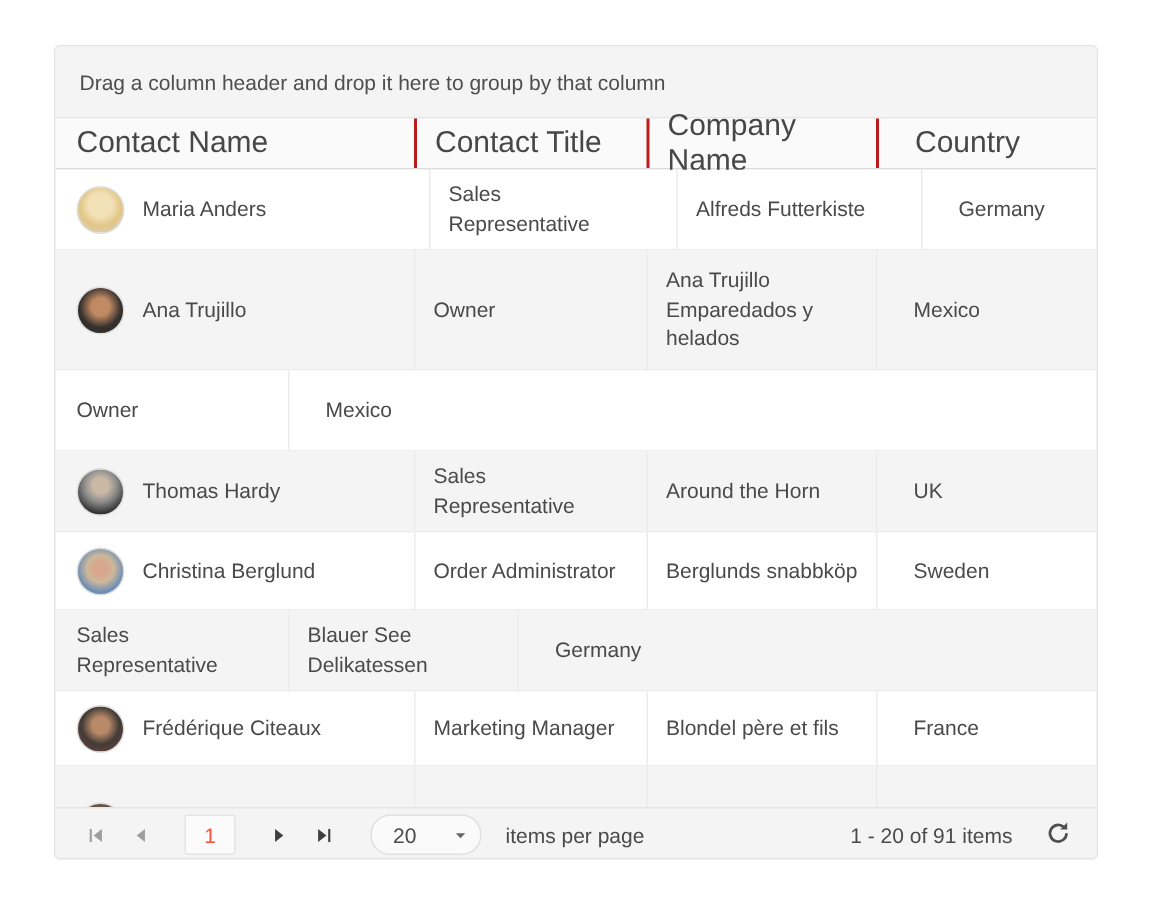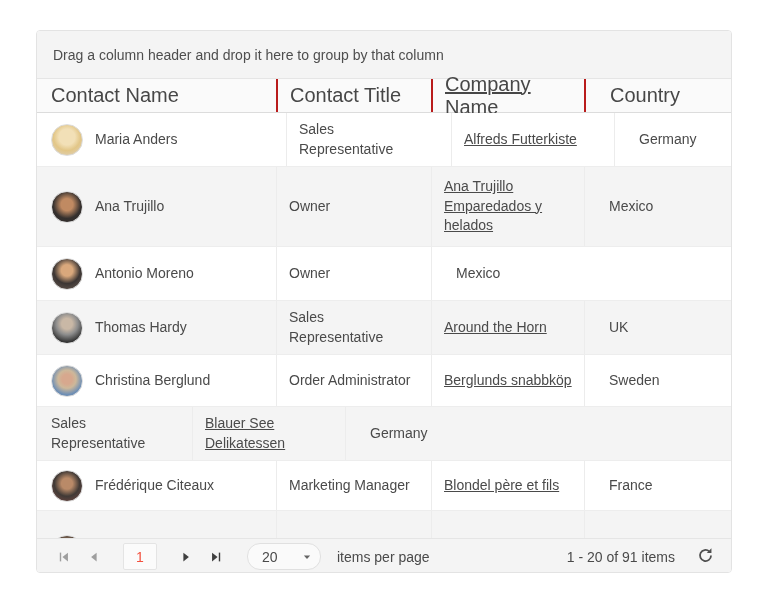--- a/index.html
+++ b/index.html
@@ -22,21 +22,21 @@
   .hcell:first-child{border-left:none;padding-left:14px;}
 
   
   .rows-viewport{height:425px;flex:0 0 425px;overflow:hidden;}
   .t-row{display:flex;background:#fff;border-bottom:1px solid #ededed;color:#4a4a4a;font-size:14px;}
   .t-row.alt{background:#f4f4f4;}
   .cell{display:flex;align-items:center;padding:4px 12px;border-left:1px solid #ececec;line-height:1.4;}
   .cell:first-child{border-left:none;padding-left:14px;}
   .c-name{width:239px;}
   .c-title{width:155px;}
-  .c-company{width:153px;text-decoration:underline;}
+  .c-company{width:153px;}
   .c-country{flex:1;padding-left:24px;}
   .r1{height:54px;gap:10px;}.r2{height:80px;}.r3{height:54px;}.r4{height:54px;}
   .r5{height:52px;}.r6{height:54px;}.r7{height:50px;}.r8{height:80px;}
 
   .avatar{width:32px;height:32px;border-radius:50%;flex:0 0 32px;margin-right:12px;
           border:1px solid #ddd;}
   .av1{background:radial-gradient(circle at 50% 40%, #f2e0b7 0 34%, #e2c687 58%, #ddd5cc 100%);}
   .av2{background:radial-gradient(circle at 50% 42%, #c08a62 0 26%, #35302e 60%, #2e2a29 100%);}
   .av3{background:radial-gradient(circle at 50% 38%, #d9a87c 0 24%, #3c3634 55%, #6b5b52 100%);}
   .av4{background:radial-gradient(circle at 50% 36%, #c9b8a6 0 22%, #8c8c8c 45%, #1f1f1f 82%);}
@@ -107,24 +107,20 @@
         <div class="cell c-name">
             <span class="avatar av2"></span>
             <span>Ana Trujillo</span>
           </div>
         <div class="cell c-title">Owner</div>
         <div class="cell c-company">Ana Trujillo Emparedados y helados</div>
         <div class="cell c-country">Mexico</div>
       </div>
 
       <div class="t-row r3">
-        <div class="cell c-name">
-            <span class="avatar av3"></span>
-            <span>Antonio Moreno</span>
-          </div>
         <div class="cell c-title">Owner</div>
         <div class="cell c-country">Mexico</div>
       </div>
 
       <div class="t-row r4 alt">
         <div class="cell c-name">
             <span class="avatar av4"></span>
             <span>Thomas Hardy</span>
           </div>
         <div class="cell c-title">Sales Representative</div>

